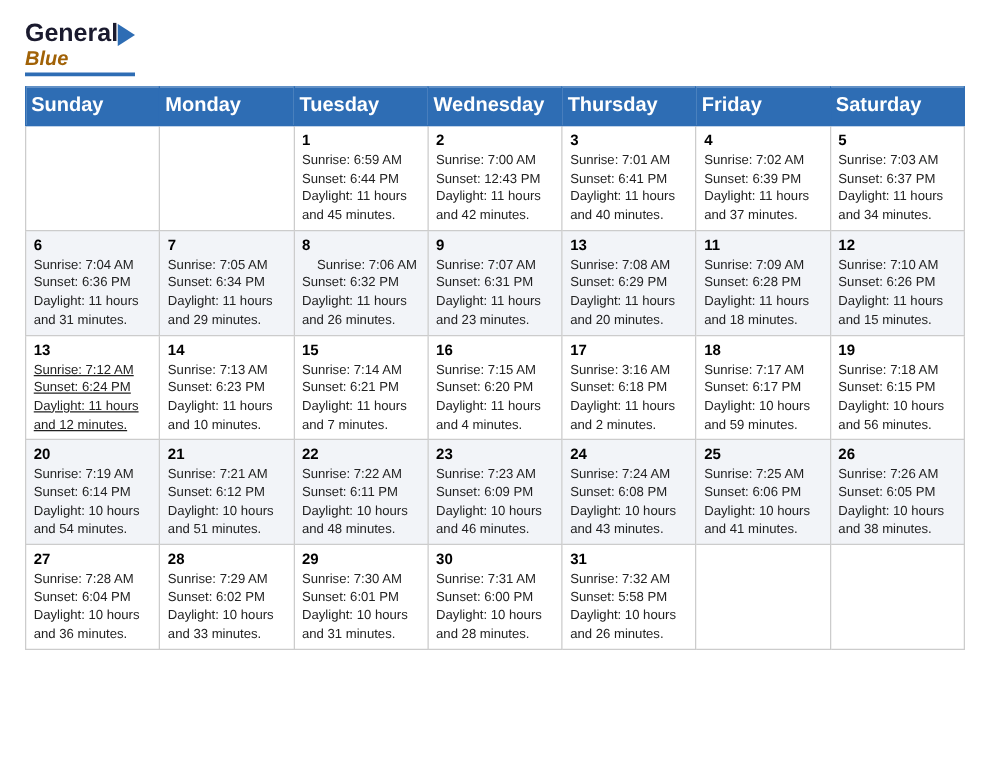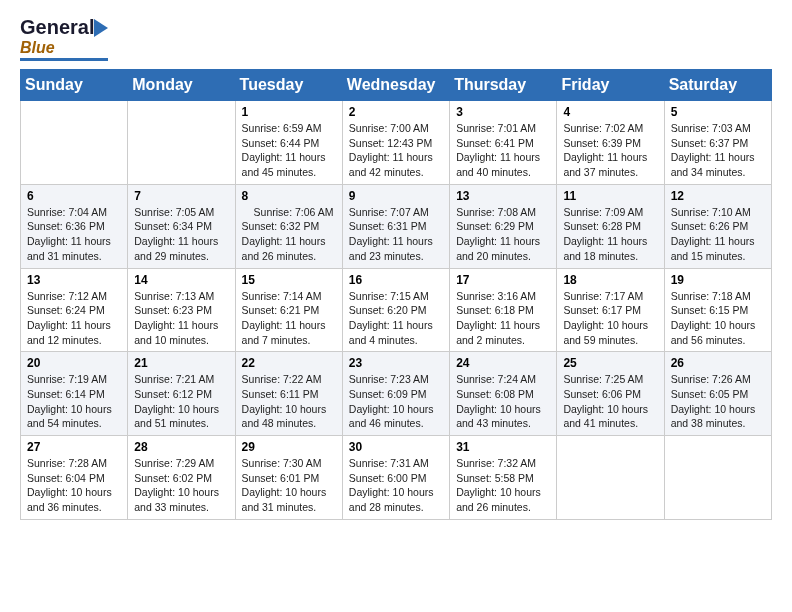--- a/index.html
+++ b/index.html
@@ -167,21 +167,21 @@
 Sunset: 6:29 PM
 Daylight: 11 hours and 20 minutes.</span></td>
         <td><span class="day-num">11</span><span class="day-detail" style="white-space: pre-line;">Sunrise: 7:09 AM
 Sunset: 6:28 PM
 Daylight: 11 hours and 18 minutes.</span></td>
         <td><span class="day-num">12</span><span class="day-detail" style="white-space: pre-line;">Sunrise: 7:10 AM
 Sunset: 6:26 PM
 Daylight: 11 hours and 15 minutes.</span></td>
       </tr>
       <tr>
-        <td><span class="day-num">13</span><span class="day-detail" style="white-space: pre-line;">Sunrise: 7:12 AM
+        <td><span class="day-num">13</span><span class="day-detail" style="white-space: pre-line; text-decoration: underline;">Sunrise: 7:12 AM
 Sunset: 6:24 PM
 Daylight: 11 hours and 12 minutes.</span></td>
         <td><span class="day-num">14</span><span class="day-detail" style="white-space: pre-line;">Sunrise: 7:13 AM
 Sunset: 6:23 PM
 Daylight: 11 hours and 10 minutes.</span></td>
         <td><span class="day-num">15</span><span class="day-detail" style="white-space: pre-line;">Sunrise: 7:14 AM
 Sunset: 6:21 PM
 Daylight: 11 hours and 7 minutes.</span></td>
         <td><span class="day-num">16</span><span class="day-detail" style="white-space: pre-line;">Sunrise: 7:15 AM
 Sunset: 6:20 PM

